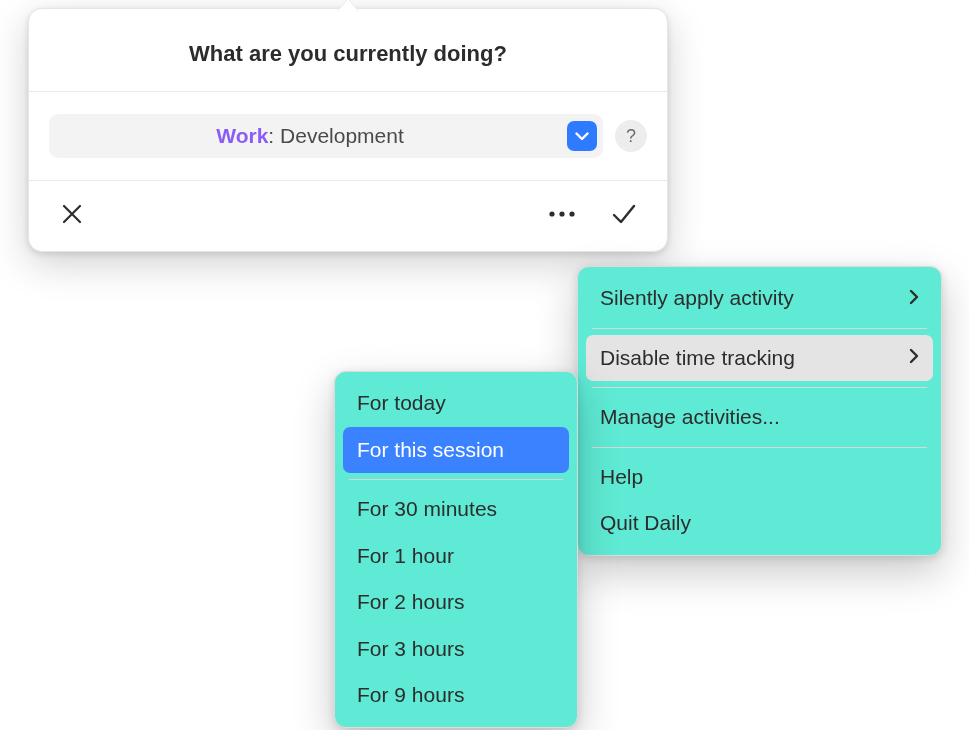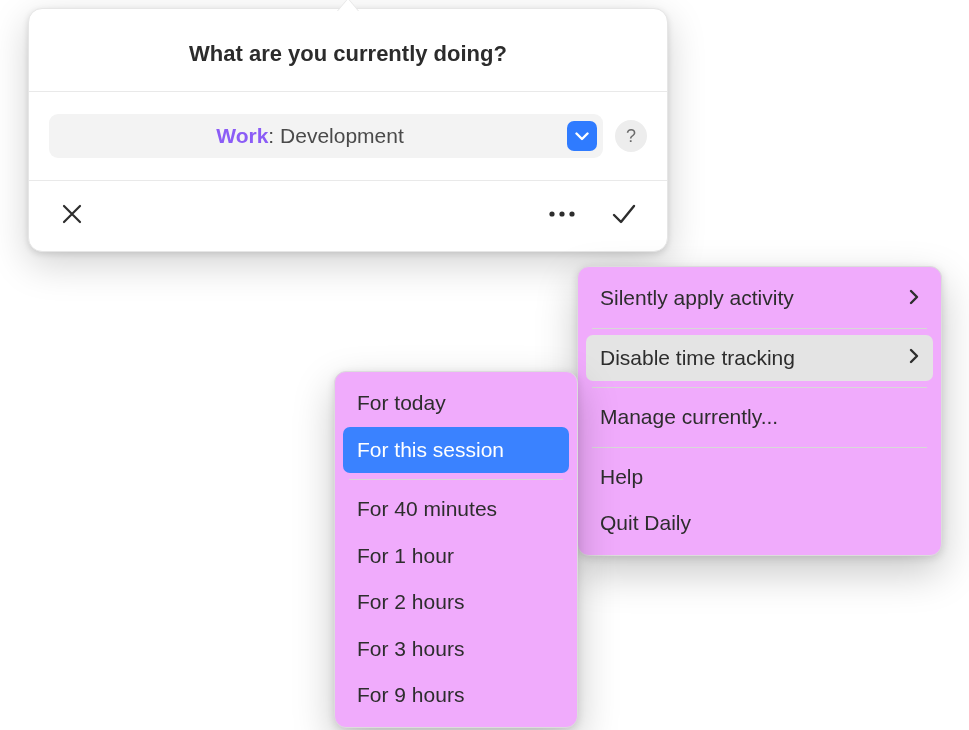--- a/index.html
+++ b/index.html
@@ -141,21 +141,21 @@
       height: 30px;
       display: flex;
       align-items: center;
       justify-content: center;
       color: #2d2d2d;
     }
 
     
     .menu {
       position: absolute;
-      background: #f0abfc;
+      background: #5eead4;
       border-radius: 12px;
       border: 1px solid #dcdcdc;
       box-shadow: 0 16px 42px rgba(0,0,0,0.22), 0 2px 8px rgba(0,0,0,0.12);
       padding: 8px;
       font-size: 21px;
       color: #2d2d2d;
     }
     .menu-item {
       display: flex;
       align-items: center;
@@ -257,41 +257,41 @@
   </div>
   <div class="menu-sep"></div>
   <div class="menu-item hovered">
     <span>Disable time tracking</span>
     <span class="chev"><svg width="10" height="16" viewBox="0 0 10 16">
           <path d="M2 2 L8 8 L2 14" stroke="#2d2d2d" stroke-width="2.4" fill="none" stroke-linecap="round" stroke-linejoin="round"></path>
         </svg></span>
   </div>
   <div class="menu-sep"></div>
   <div class="menu-item">
-    <span>Manage currently...</span>
+    <span>Manage activities...</span>
   </div>
   <div class="menu-sep"></div>
   <div class="menu-item">
     <span>Help</span>
   </div>
   <div class="menu-item">
     <span>Quit Daily</span>
   </div>
 </div>
 
 <div class="menu menu-sub">
   <div class="menu-item">
     <span>For today</span>
   </div>
   <div class="menu-item selected">
     <span>For this session</span>
   </div>
   <div class="menu-sep"></div>
   <div class="menu-item">
-    <span>For 40 minutes</span>
+    <span>For 30 minutes</span>
   </div>
   <div class="menu-item">
     <span>For 1 hour</span>
   </div>
   <div class="menu-item">
     <span>For 2 hours</span>
   </div>
   <div class="menu-item">
     <span>For 3 hours</span>
   </div>

